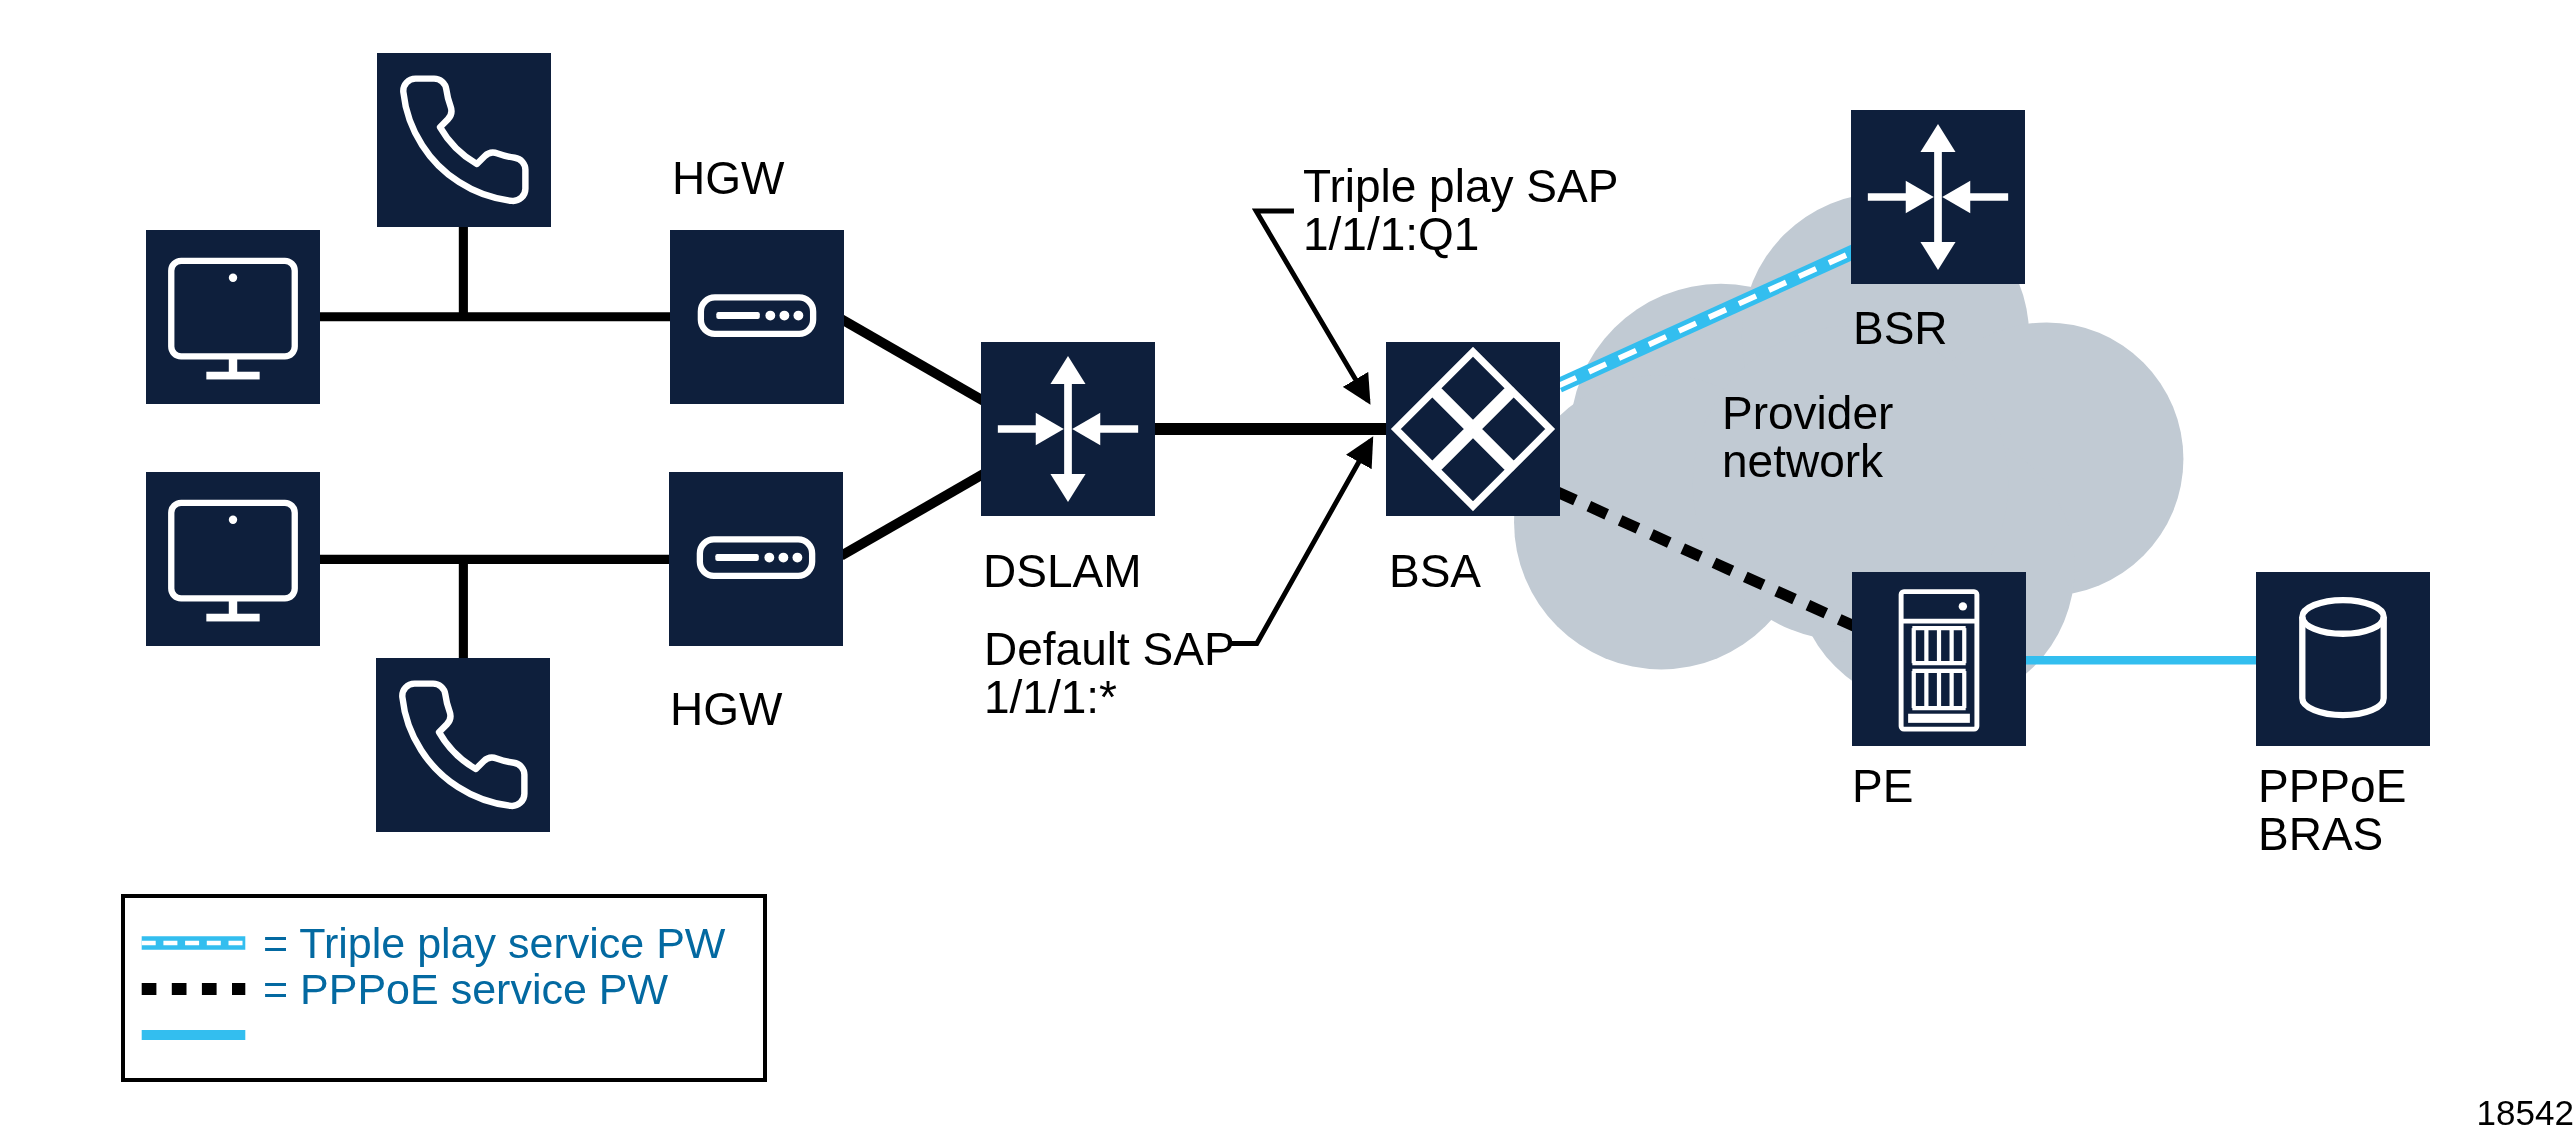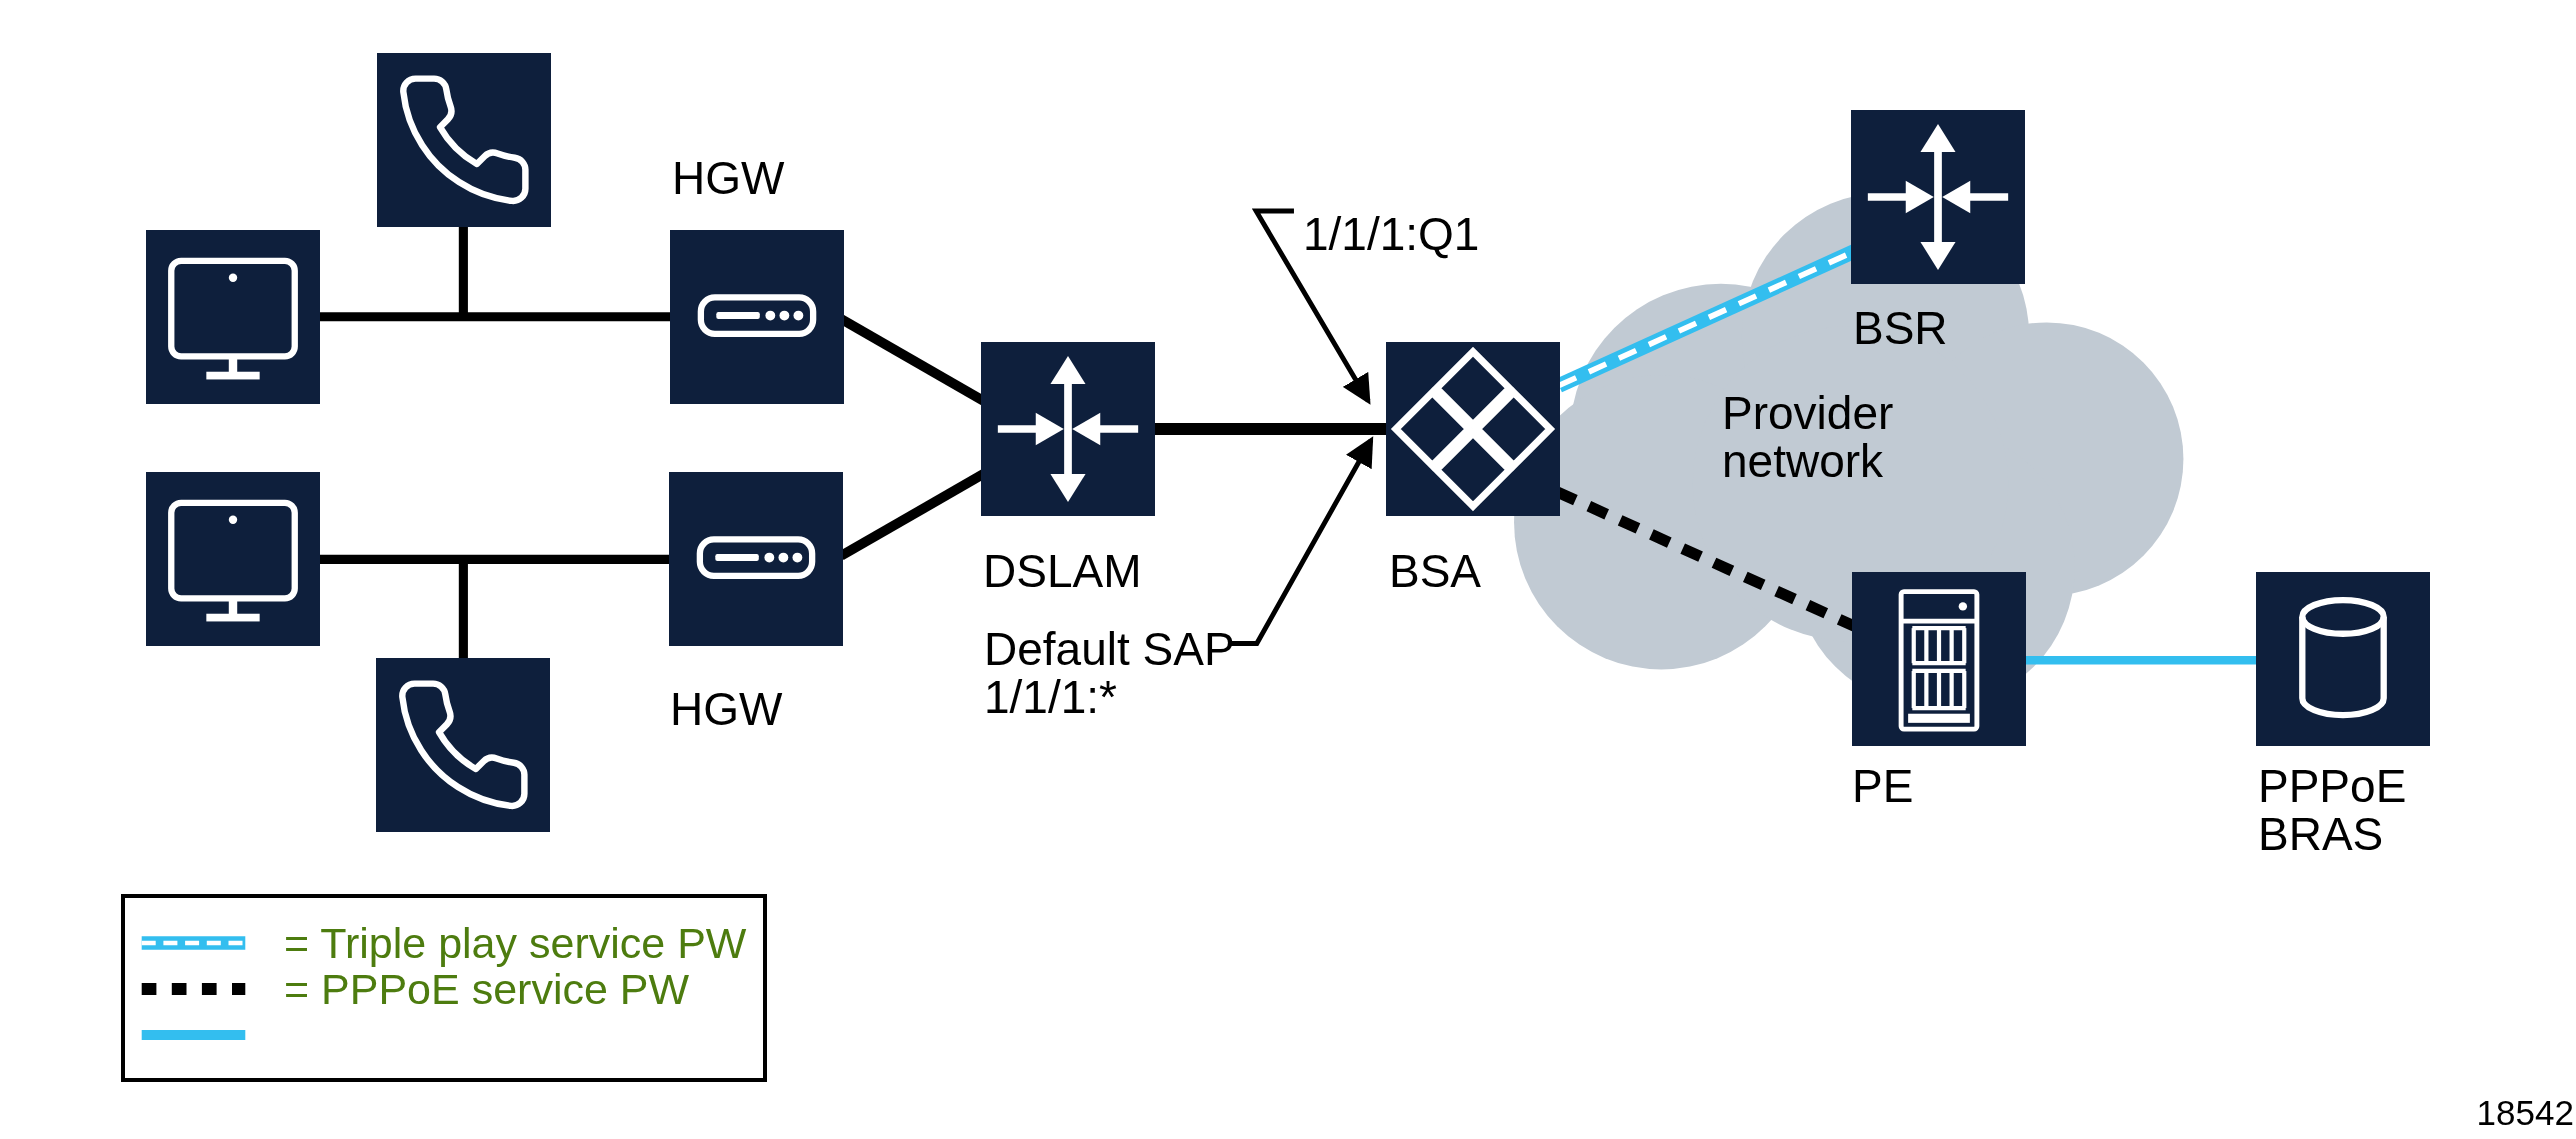--- a/index.html
+++ b/index.html
@@ -14,21 +14,21 @@
     position:absolute;font-size:46px;line-height:48px;color:#000;
     white-space:nowrap;letter-spacing:0;
   }
   .legend{
     position:absolute;left:121px;top:894px;width:646px;height:188px;
     border:4.2px solid #000;box-sizing:border-box;background:#fff;
     padding-top:22.4px;
   }
   .legend-row{display:flex;align-items:center;height:46px;}
   .legend-row svg{margin-left:16px;flex:0 0 auto;}
-  .legend-text{margin-left:38px;font-size:43px;color:#4d7c0f;white-space:nowrap;}
+  .legend-text{margin-left:17px;font-size:43px;color:#0369a1;white-space:nowrap;}
   .fignum{position:absolute;right:2.1px;top:1093px;font-size:35px;color:#000;text-align:center;}
 </style>
 </head>
 <body>
 
 <div class="stage">
 
   <svg class="layer" viewBox="0 0 3675 1625">
     <defs>
       <marker id="arrow" viewBox="0 0 10 10" refX="8.5" refY="5" markerWidth="6" markerHeight="6" orient="auto-start-reverse">
@@ -200,21 +200,21 @@
   <div class="lbl" style="left:1852px;top:762px"><span>PE</span></div>
   <div class="lbl" style="left:1722px;top:389px">
     <span>Provider</span><br>
     <span>network</span>
   </div>
   <div class="lbl" style="left:2258px;top:762px">
     <span>PPPoE</span><br>
     <span>BRAS</span>
   </div>
   <div class="lbl" style="left:1303px;top:162px">
-    <br>
+    <span>Triple play SAP</span><br>
     <span>1/1/1:Q1</span>
   </div>
   <div class="lbl" style="left:984px;top:625px">
     <span>Default SAP</span><br>
     <span>1/1/1:*</span>
   </div>
 
   <div class="legend">
     <div class="legend-row">
       <svg width="105" height="28" viewBox="0 0 150 40">

